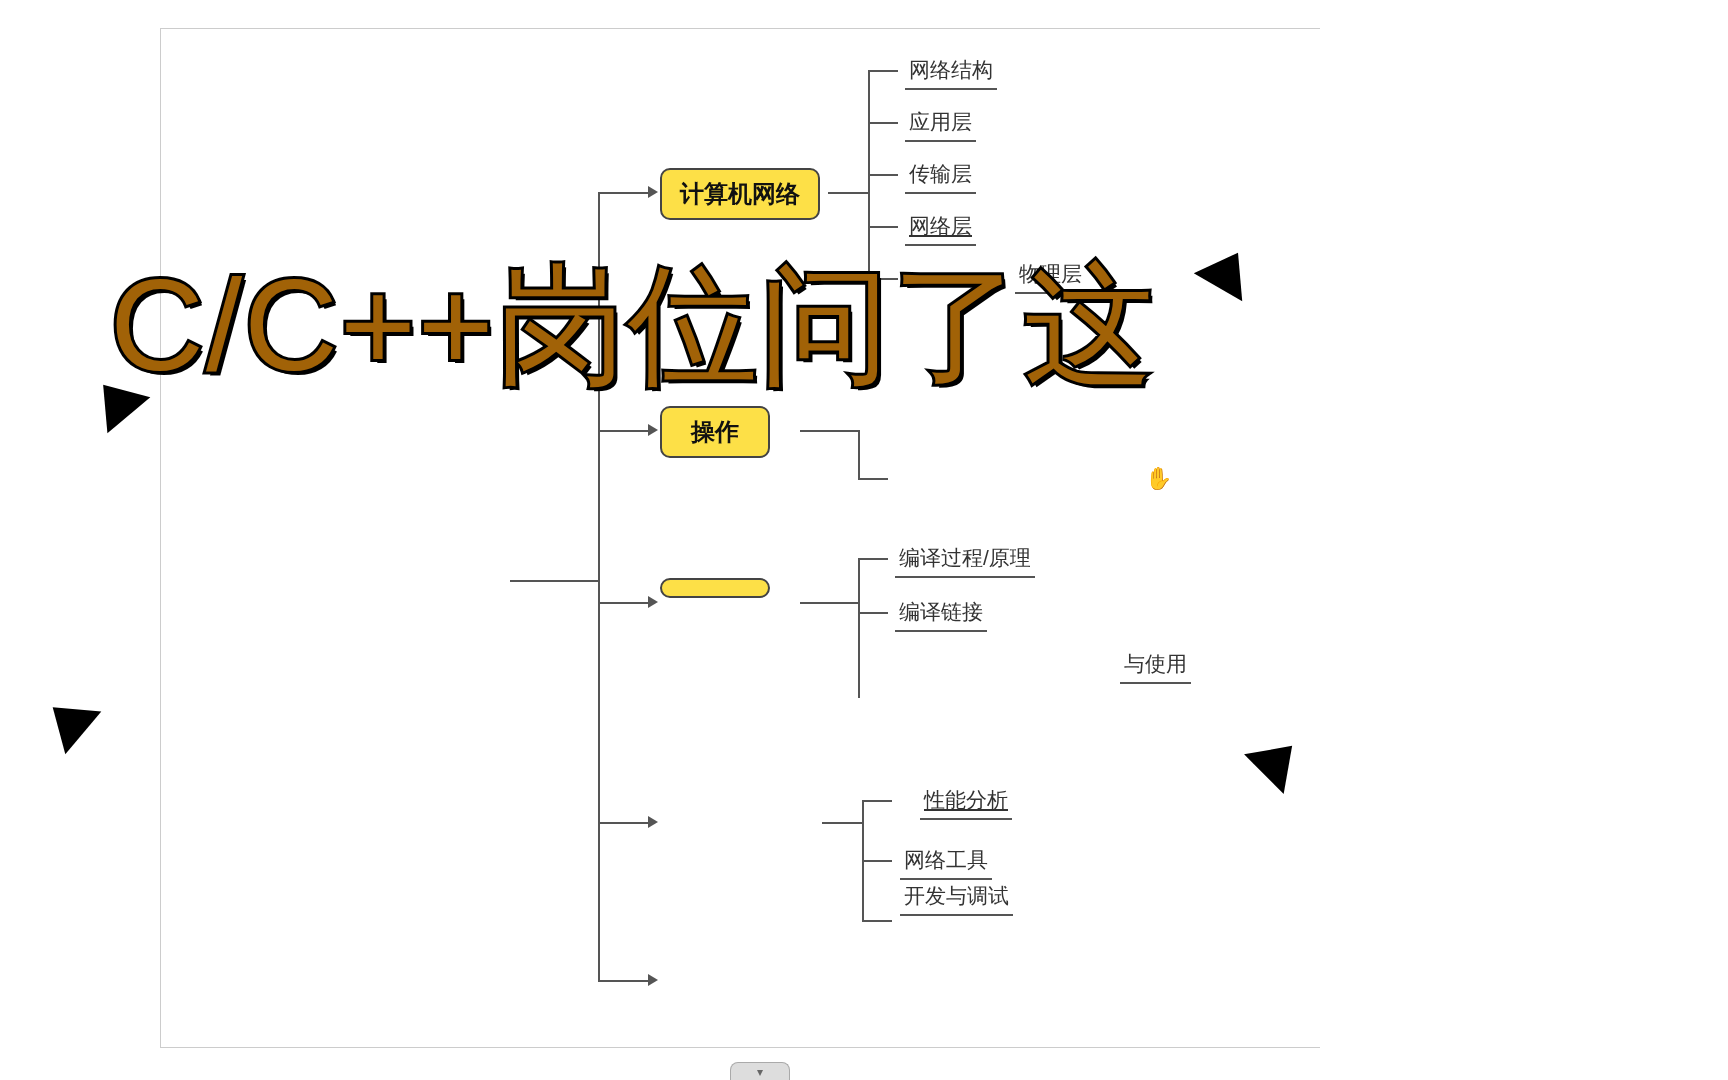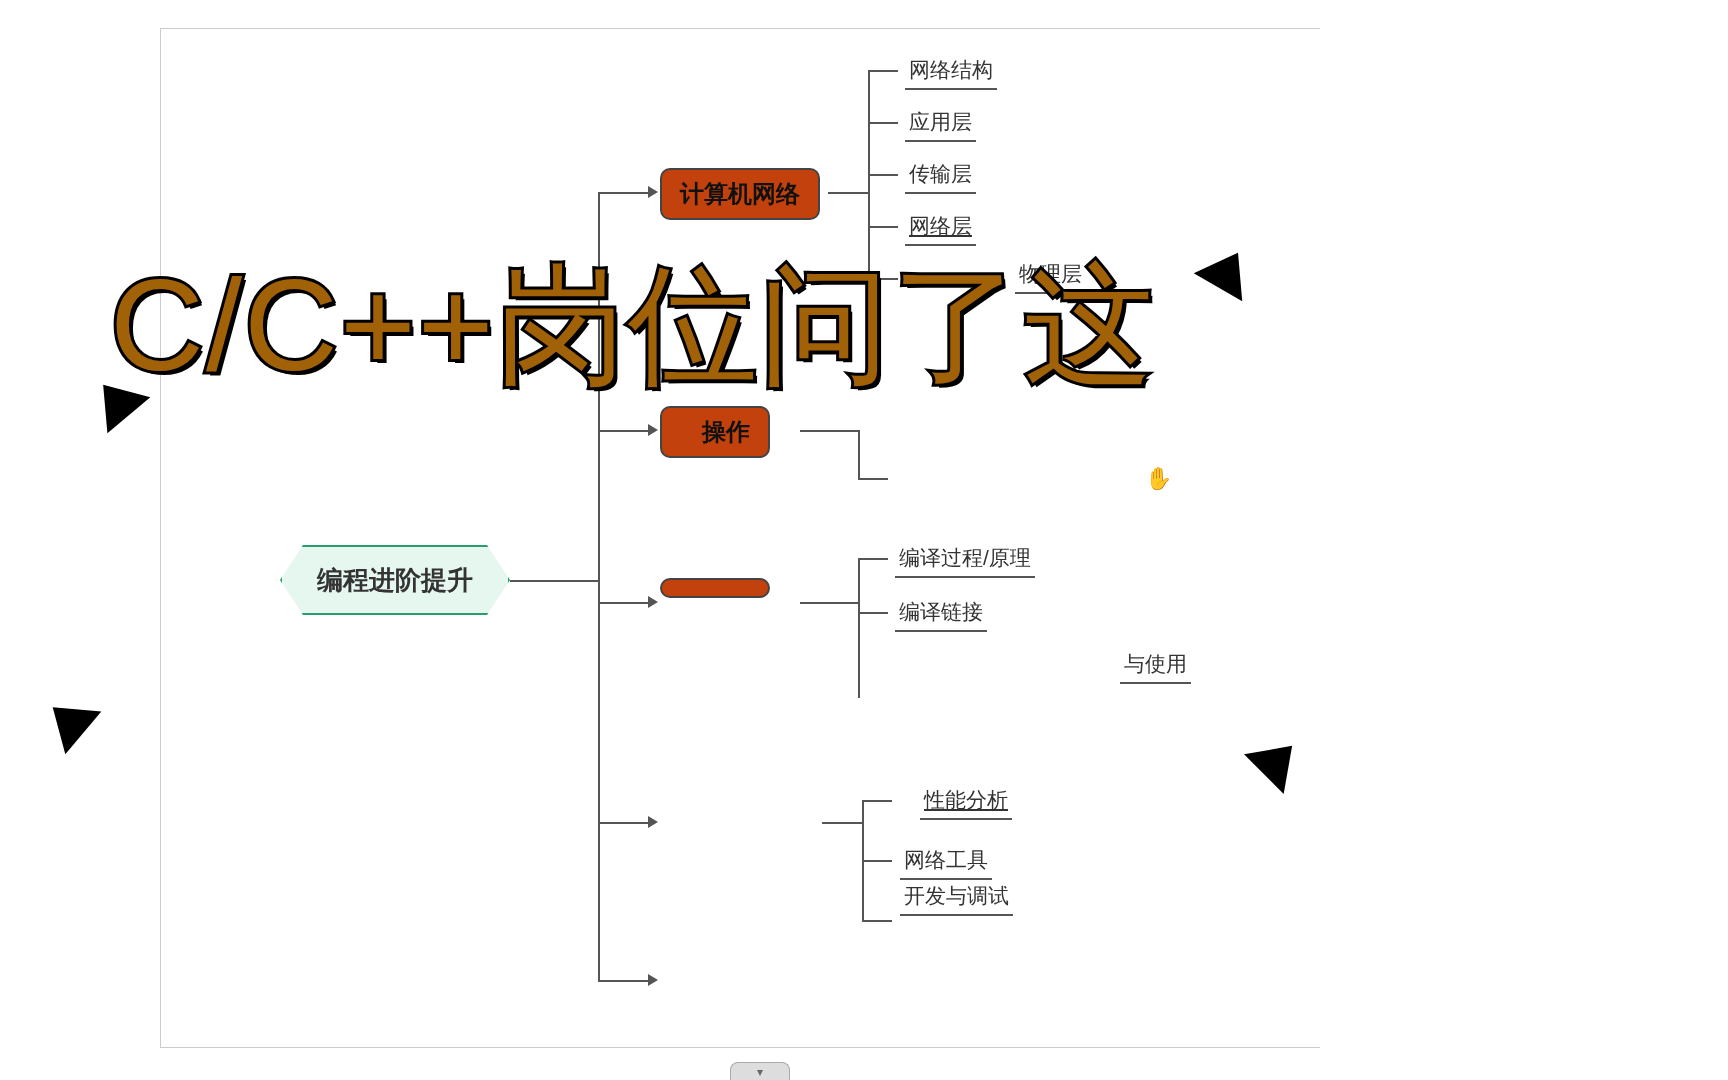--- a/index.html
+++ b/index.html
@@ -25,22 +25,22 @@
     border: 2px solid #2a9d6d;
     display: flex; align-items: center; justify-content: center;
     font-size: 26px; font-weight: bold; color: #333;
     clip-path: polygon(10% 0, 90% 0, 100% 50%, 90% 100%, 10% 100%, 0 50%);
   }
   
   .rect-node {
     position: absolute;
     border: 2px solid #444;
     border-radius: 10px;
-    background: #c2410c;
-    display: flex; align-items: center; justify-content: flex-end;
+    background: #fde047;
+    display: flex; align-items: center; justify-content: center;
     font-size: 24px; font-weight: bold; color: #111;
     padding: 8px 18px;
   }
   
   .leaf {
     position: absolute;
     font-size: 21px;
     color: #333;
     white-space: nowrap;
     border-bottom: 2px solid #555;
@@ -110,23 +110,20 @@
     border-right: none;
   }
 </style>
 </head>
 <body>
 
 <div class="canvas">
 
   <div class="frame"></div>
 
-  <div class="root-node">
-    <span>编程进阶提升</span>
-  </div>
 
   <div class="hline" style="left:510px; top:580px; width:90px;"></div>
   <div class="vline" style="left:598px; top:192px; height:790px;"></div>
 
   <div class="hline" style="left:598px; top:192px; width:50px;"></div>
   <div class="arrow-r" style="left:648px; top:186px;"></div>
   <div class="rect-node" style="left:660px; top:168px;">
     <span>计算机网络</span>
   </div>
   <div class="hline" style="left:828px; top:192px; width:42px;"></div>

